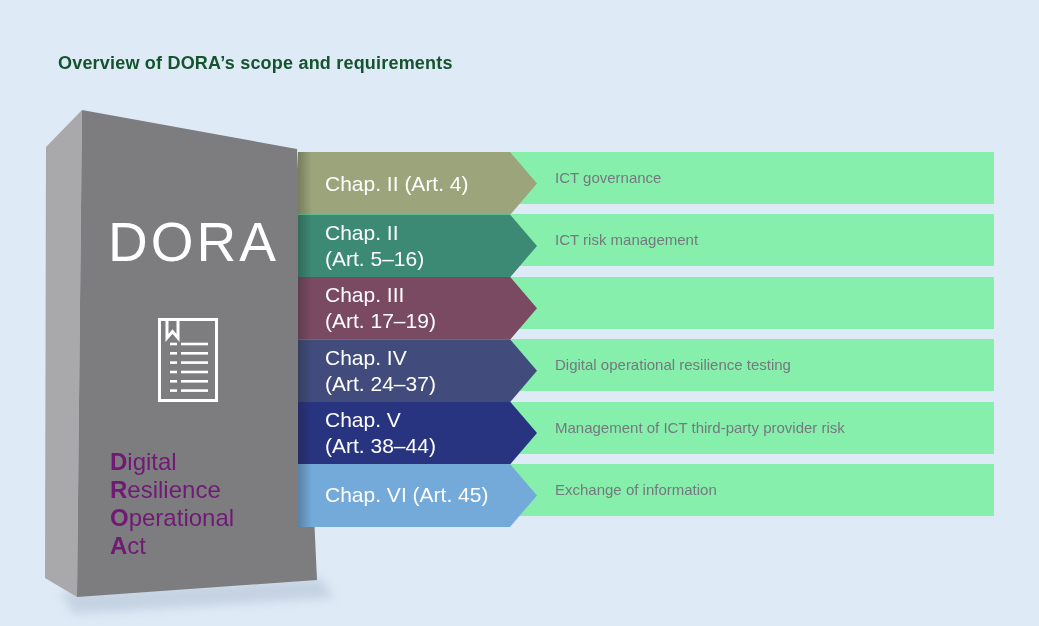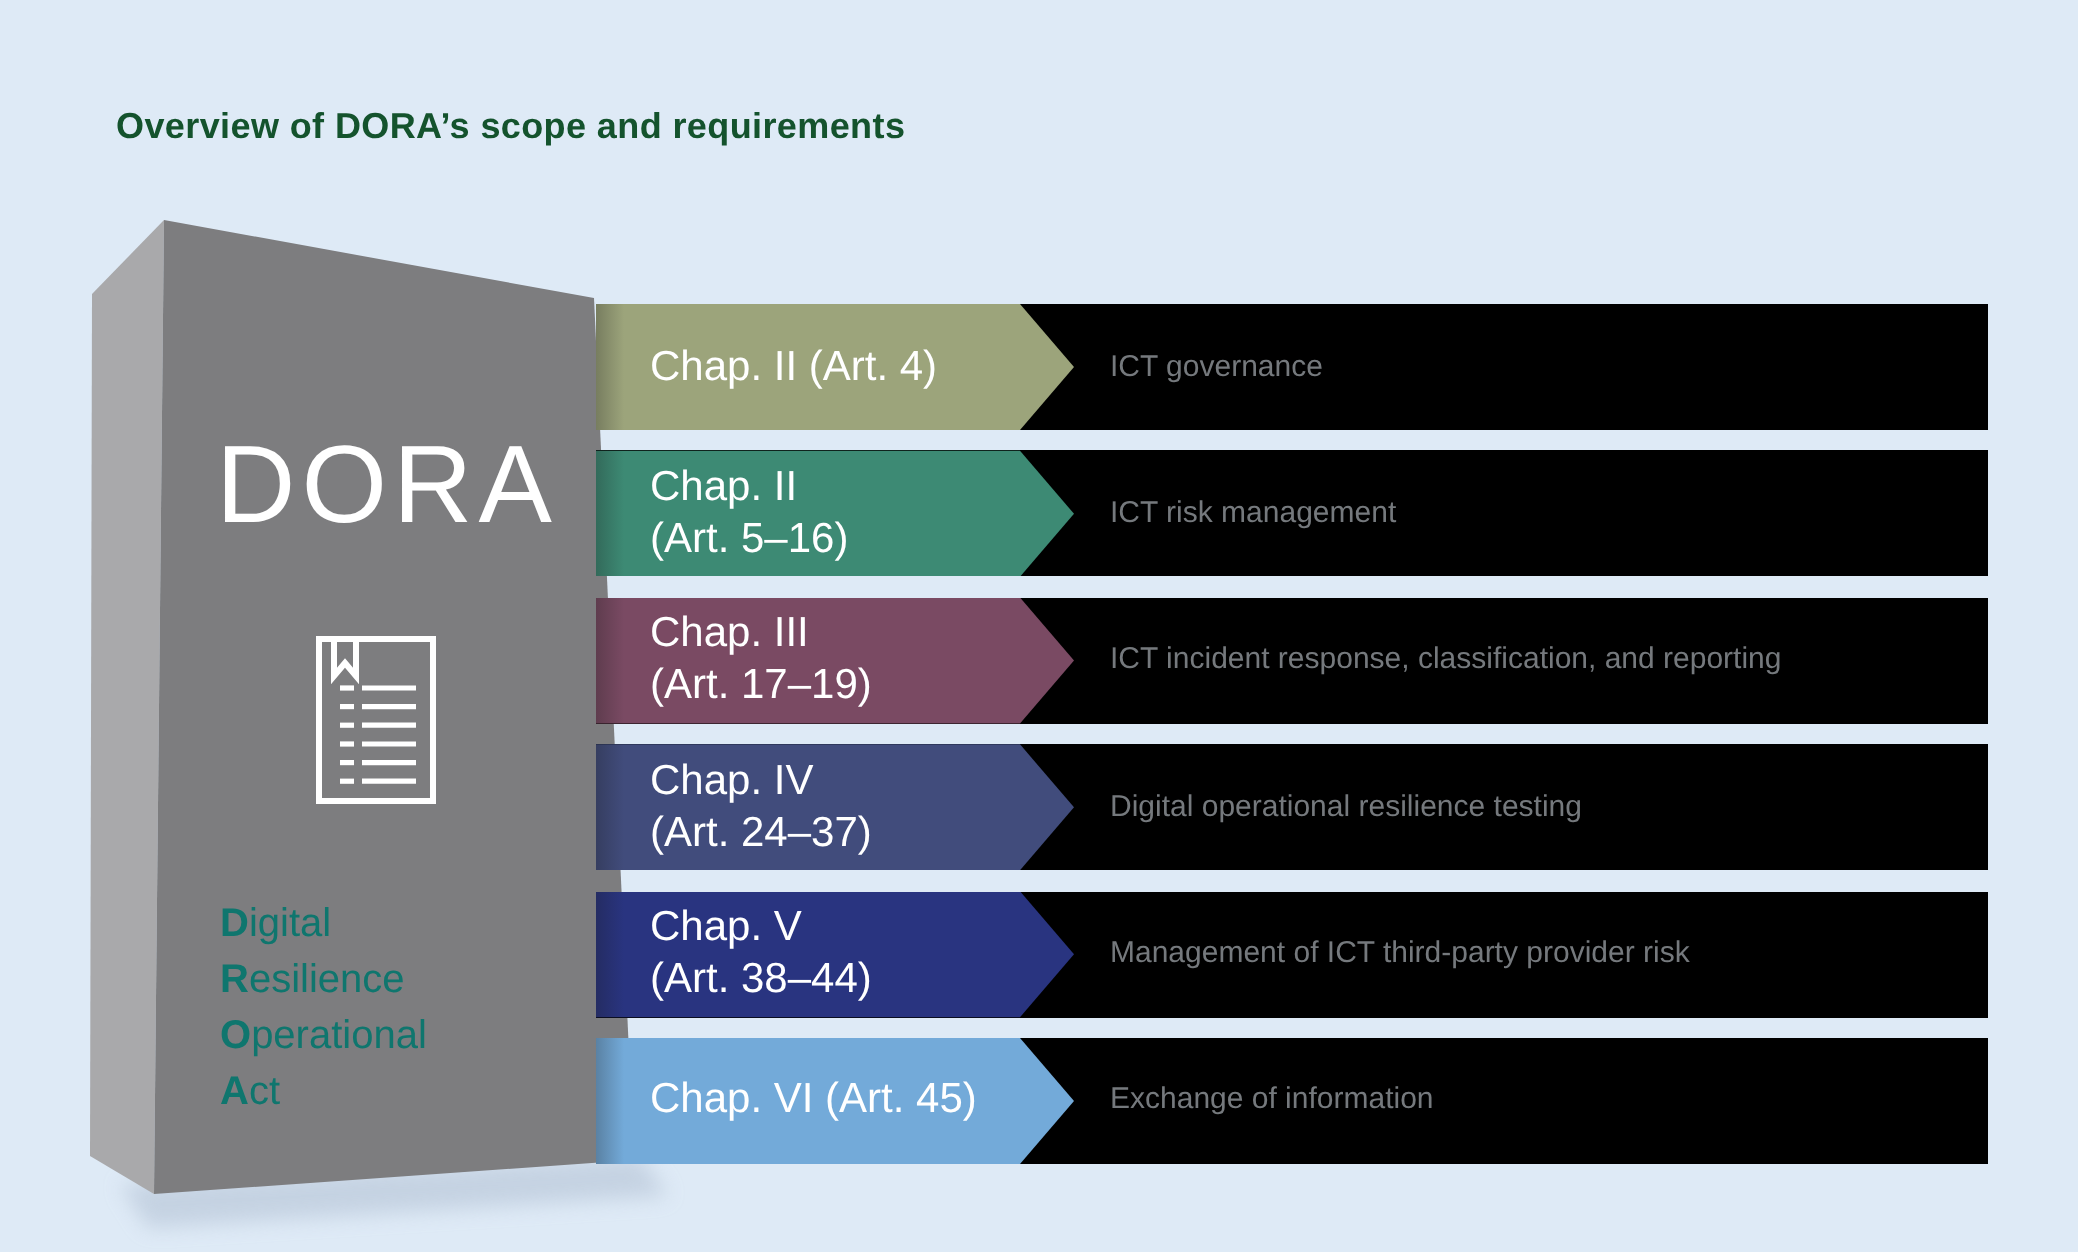--- a/index.html
+++ b/index.html
@@ -46,42 +46,42 @@
   .doc-icon {
     position: absolute;
     left: 158px;
     top: 318px;
   }
 
   .expansion {
     position: absolute;
     left: 110px;
     top: 448px;
-    font-size: 20px;
+    font-size: 24px;
     line-height: 28px;
-    color: #0f766e;
+    color: #701a75;
     font-weight: 400;
   }
   .expansion .initial { font-weight: 700; }
 
   
   .rows {
     position: absolute;
     left: 298px;
     top: 152px;
     width: 696px;
     display: flex;
     flex-direction: column;
     gap: 10.4px;
   }
 
   .row {
     position: relative;
-    height: 63px;
-    background: #000000;
+    height: 52px;
+    background: #86efac;
   }
 
   .arrow {
     position: absolute;
     left: 0; top: 0;
     width: 239px;
     height: 63px;
     clip-path: polygon(0 0, 212px 0, 100% 50%, 212px 100%, 0 100%);
     background-image: linear-gradient(90deg, rgba(25,25,25,0.28), rgba(25,25,25,0) 14px);
     display: flex;
@@ -170,21 +170,20 @@
 (Art. 5–16)</div>
       </div>
       <div class="desc">ICT risk management</div>
     </div>
 
     <div class="row">
       <div class="arrow" style="background-color: rgb(122, 74, 99);">
         <div class="chapter-label">Chap. III
 (Art. 17–19)</div>
       </div>
-      <div class="desc">ICT incident response, classification, and reporting</div>
     </div>
 
     <div class="row">
       <div class="arrow" style="background-color: rgb(65, 76, 124);">
         <div class="chapter-label">Chap. IV
 (Art. 24–37)</div>
       </div>
       <div class="desc">Digital operational resilience testing</div>
     </div>
 

